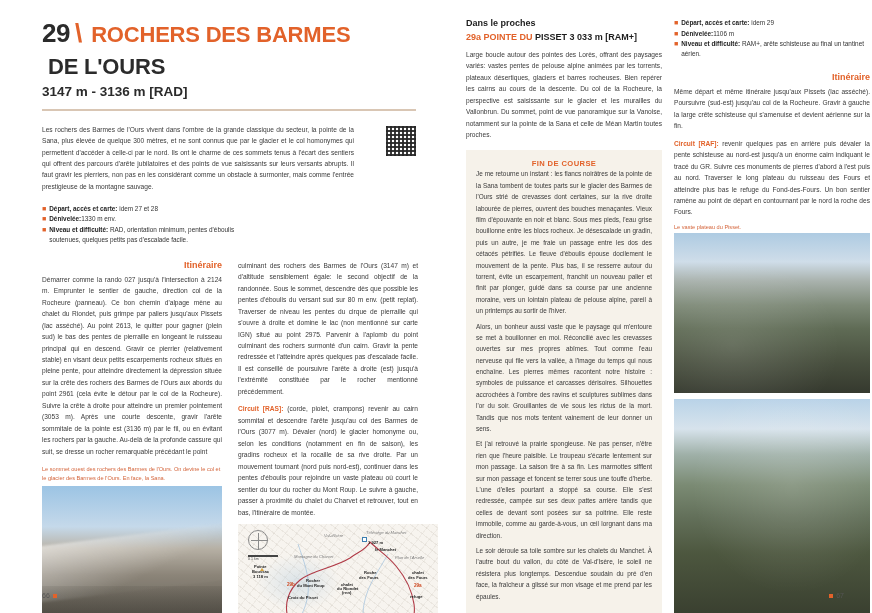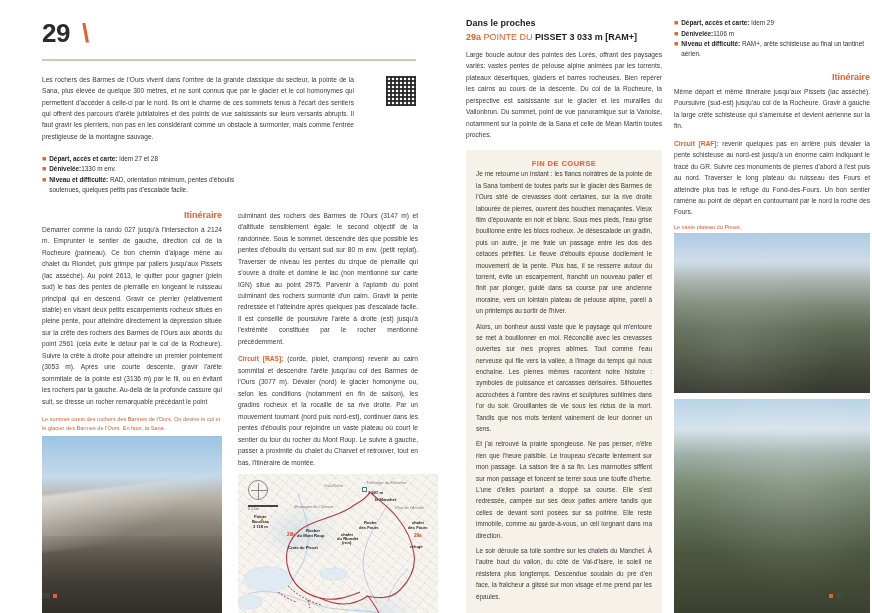--- a/index.html
+++ b/index.html
@@ -29,21 +29,21 @@
     background: #e8e4dd;
   }
 
   
   .kicker { display:flex; align-items:center; gap:6px; margin-bottom: 9px; }
   .kicker-sq { width: 6px; height: 6px; background: #e2622a; display:inline-block; }
   .kicker-text {
     font-size: 8.2px; letter-spacing: 1.3px; color: #3b3b3b; font-weight: 700;
     text-transform: uppercase;
   }
-  .title-row { display: flex; align-items: baseline; gap: 12px; flex-wrap: wrap; }
+  .title-row { display: flex; align-items: baseline; gap: 5px; flex-wrap: wrap; }
   .route-num { font-size: 26px; font-weight: 700; color: #2b2b2b; letter-spacing: -0.5px; }
   .slash { font-size: 26px; font-weight: 700; color: #e2622a; margin: 0 4px 0 0; }
   .title-hl { font-size: 22px; font-weight: 800; color: #e2622a; letter-spacing: -0.2px; }
   .title-dk { font-size: 22px; font-weight: 800; color: #2b2b2b; letter-spacing: -0.2px; margin-left:6px;}
   .alt-line { font-size: 13.5px; font-weight: 700; color: #2b2b2b; margin-top: 4px; }
   .rule-top { height: 2px; background: #d9c6b4; margin: 10px 0 13px 0; }
 
   
   .intro-wrap { position: relative; }
   .intro {
@@ -127,21 +127,21 @@
   .scalebar .bar{ display:block; width:30px;height:2px;margin-top:1px;
     background: repeating-linear-gradient(90deg,#444 0 7.5px,#fff 7.5px 15px); border:.4px solid #444;}
 
   
   .rcols { display:flex; gap: 12px; }
   .rcol { width: 196px; }
   .rcol-narrow { width: 196px; }
   h4.dans { font-size: 9px; font-weight: 800; color:#1d1d1d; margin-bottom: 4px; }
   .subroute { font-size: 9px; margin-bottom: 5px; line-height:1.3; }
   .subroute .num { color:#e2622a; font-weight:800; }
-  .subroute .nm { color:#e2622a; font-weight:400; }
+  .subroute .nm { color:#e2622a; font-weight:700; }
   .subroute .dk { color:#1d1d1d; font-weight:800;margin-top:36px; }
 
   .fin-panel {
     background: #f6f2ea; padding: 9px 10px 12px 10px; margin-top: 10px;
     width: 196px;
   }
   .fin-title { text-align:center; font-size:7.6px; font-weight:800; color:#e2622a;
     letter-spacing: .4px; }
   .fin-body { font-size: 6.4px; line-height: 1.78; color:#3a3a3a; text-align: justify; }
   .fin-body p { margin-bottom: 4px; }
@@ -173,21 +173,24 @@
 <body>
 
 <div class="spread">
 
   <div class="page-left">
 
 
     <div class="title-row">
       <span class="route-num">29</span>
       <span class="slash">\</span>
-    </div>
+      <span class="title-hl">ROCHERS DES BARMES</span>
+      <span class="title-dk">DE L'OURS</span>
+    </div>
+    <div class="alt-line">3147 m - 3136 m [RAD]</div>
 
     <div class="rule-top"></div>
 
     <div class="intro-wrap">
       <div class="intro">Les rochers des Barmes de l'Ours vivent dans l'ombre de la grande classique du secteur, la pointe de la Sana, plus élevée de quelque 300 mètres, et ne sont connus que par le glacier et le col homonymes qui permettent d'accéder à celle-ci par le nord. Ils ont le charme de ces sommets tenus à l'écart des sentiers qui offrent des parcours d'arête jubilatoires et des points de vue saisissants sur leurs versants abrupts. Il faut gravir les pierriers, non pas en les considérant comme un obstacle à surmonter, mais comme l'entrée prestigieuse de la montagne sauvage.</div>
       <div class="qr"></div>
     </div>
 
     <div class="bullets">
       <div class="bullet">

